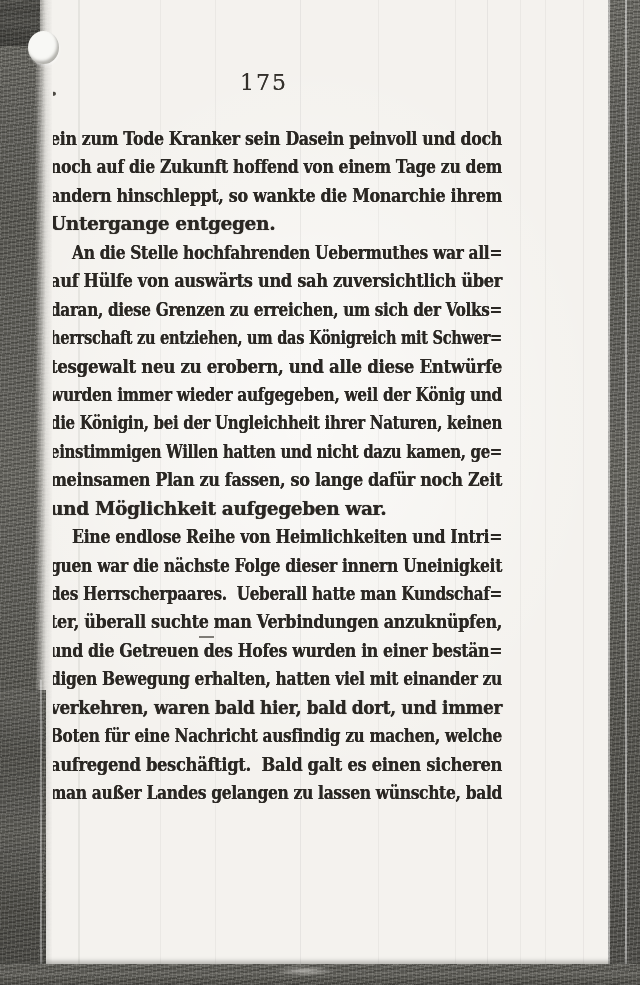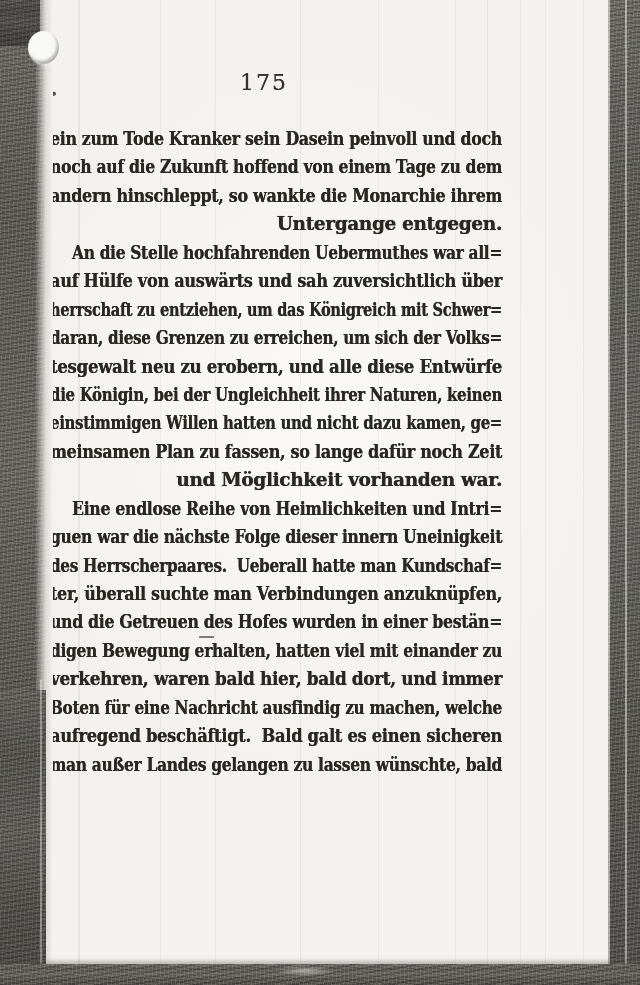--- a/index.html
+++ b/index.html
@@ -111,21 +111,20 @@
   }
   .underscore-mark {
     position: absolute; left: 199px; top: 636px;
     width: 15px; height: 2px;
     background: rgba(62,58,52,0.65);
   }
   
   .text-block {
     position: absolute; left: 50px; top: 125px;
     width: 452px;
-    text-align: right;
   }
   .text-line {
     height: 28.45px; line-height: 28.45px;
     white-space: nowrap;
     font-size: 18.5px; font-weight: bold;
     letter-spacing: -0.35px;
     color: var(--ink, #2a2723);
     text-shadow: 0 0 0.7px rgba(42,39,35,0.85), 0.3px 0.3px 0 rgba(42,39,35,0.35);
   }
   .text-line.indent { padding-left: 22px; }
@@ -158,27 +157,28 @@
   <div class="dash-mark"></div>
   <div class="underscore-mark"></div>
 
   <div class="text-block">
       <div class="text-line"><span style="transform: scaleX(0.853459);">ein zum Tode Kranker sein Dasein peinvoll und doch</span></div>
       <div class="text-line"><span style="transform: scaleX(0.842964);">noch auf die Zukunft hoffend von einem Tage zu dem</span></div>
       <div class="text-line"><span style="transform: scaleX(0.859929);">andern hinschleppt, so wankte die Monarchie ihrem</span></div>
       <div class="text-line"><span>Untergange entgegen.</span></div>
       <div class="text-line indent"><span style="transform: scaleX(0.832225);">An die Stelle hochfahrenden Uebermuthes war all=</span></div>
       <div class="text-line"><span style="transform: scaleX(0.874328);">auf Hülfe von auswärts und sah zuversichtlich über</span></div>
+      <div class="text-line"><span style="transform: scaleX(0.820722);">daran, diese Grenzen zu erreichen, um sich der Volks=</span></div>
       <div class="text-line"><span style="transform: scaleX(0.784893);">herrschaft zu entziehen, um das Königreich mit Schwer=</span></div>
-      <div class="text-line"><span style="transform: scaleX(0.820722);">daran, diese Grenzen zu erreichen, um sich der Volks=</span></div>
       <div class="text-line"><span style="transform: scaleX(0.896464);">tesgewalt neu zu erobern, und alle diese Entwürfe</span></div>
+      <div class="text-line"><span style="transform: scaleX(0.826916);">wurden immer wieder aufgegeben, weil der König und</span></div>
       <div class="text-line"><span style="transform: scaleX(0.806715);">die Königin, bei der Ungleichheit ihrer Naturen, keinen</span></div>
       <div class="text-line"><span style="transform: scaleX(0.80331);">einstimmigen Willen hatten und nicht dazu kamen, ge=</span></div>
       <div class="text-line"><span style="transform: scaleX(0.863935);">meinsamen Plan zu fassen, so lange dafür noch Zeit</span></div>
-      <div class="text-line"><span>und Möglichkeit vorhanden war.</span></div>
+      <div class="text-line"><span>und Möglichkeit aufgegeben war.</span></div>
       <div class="text-line indent"><span style="transform: scaleX(0.84878);">Eine endlose Reihe von Heimlichkeiten und Intri=</span></div>
       <div class="text-line"><span style="transform: scaleX(0.837837);">guen war die nächste Folge dieser innern Uneinigkeit</span></div>
       <div class="text-line"><span style="transform: scaleX(0.821235);">des Herrscherpaares.  Ueberall hatte man Kundschaf=</span></div>
       <div class="text-line"><span style="transform: scaleX(0.86044);">ter, überall suchte man Verbindungen anzuknüpfen,</span></div>
       <div class="text-line"><span style="transform: scaleX(0.847831);">und die Getreuen des Hofes wurden in einer bestän=</span></div>
       <div class="text-line"><span style="transform: scaleX(0.832964);">digen Bewegung erhalten, hatten viel mit einander zu</span></div>
       <div class="text-line"><span style="transform: scaleX(0.908942);">verkehren, waren bald hier, bald dort, und immer</span></div>
       <div class="text-line"><span style="transform: scaleX(0.825194);">Boten für eine Nachricht ausfindig zu machen, welche</span></div>
       <div class="text-line"><span style="transform: scaleX(0.880823);">aufregend beschäftigt.  Bald galt es einen sicheren</span></div>
       <div class="text-line"><span style="transform: scaleX(0.835297);">man außer Landes gelangen zu lassen wünschte, bald</span></div>

